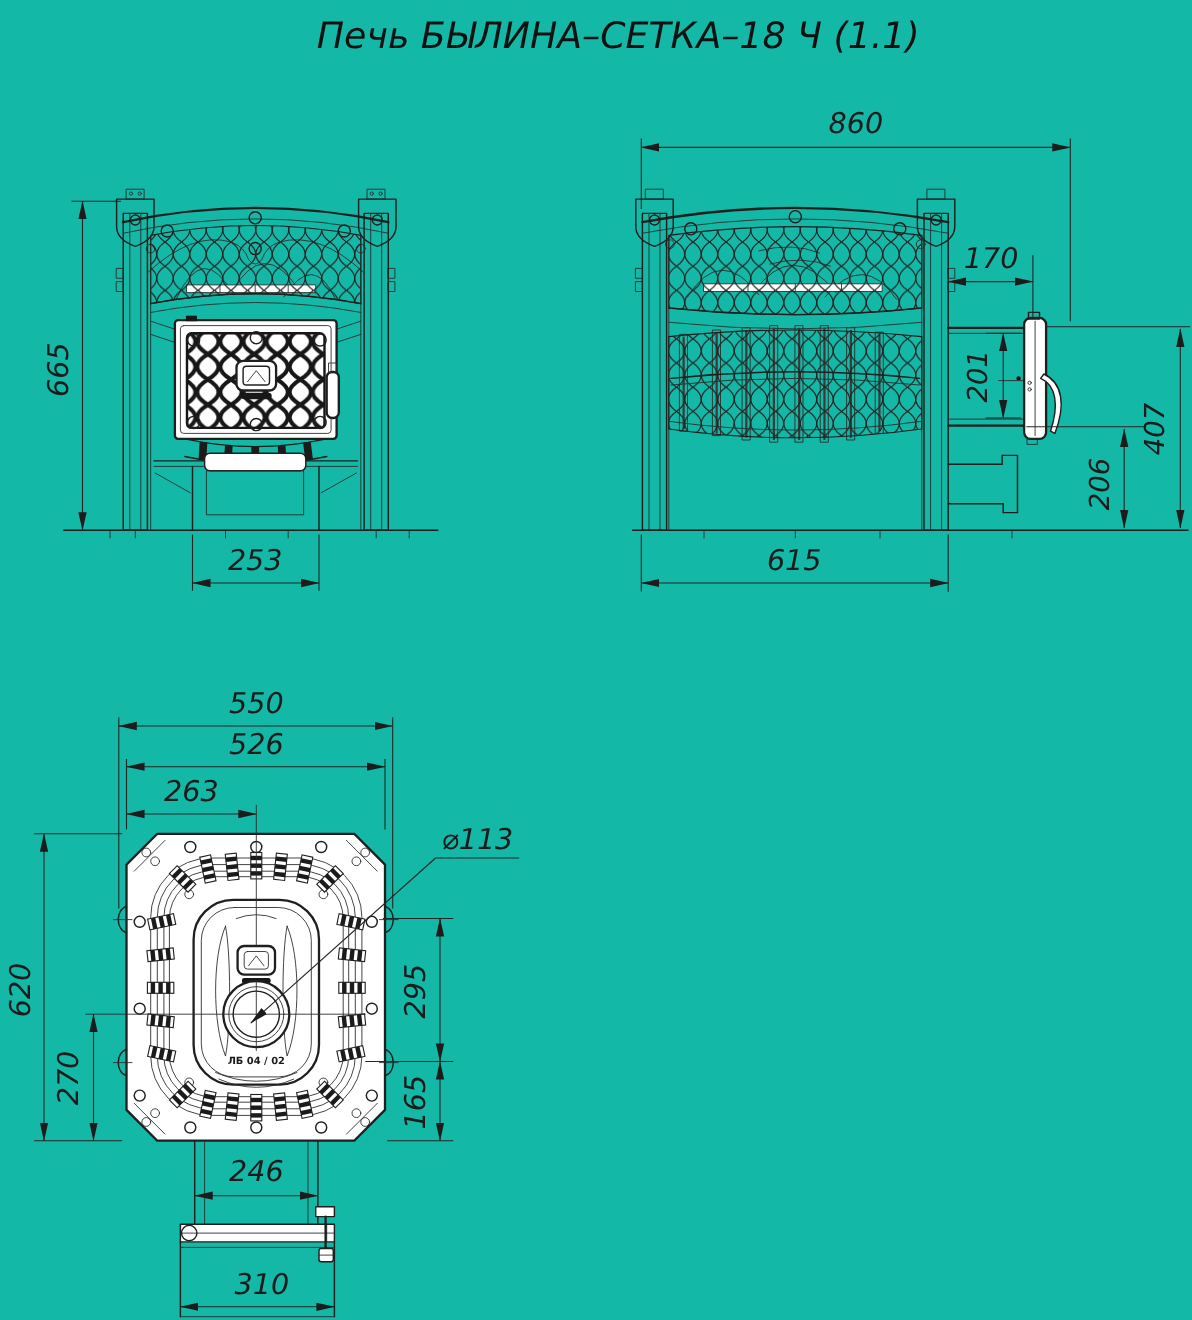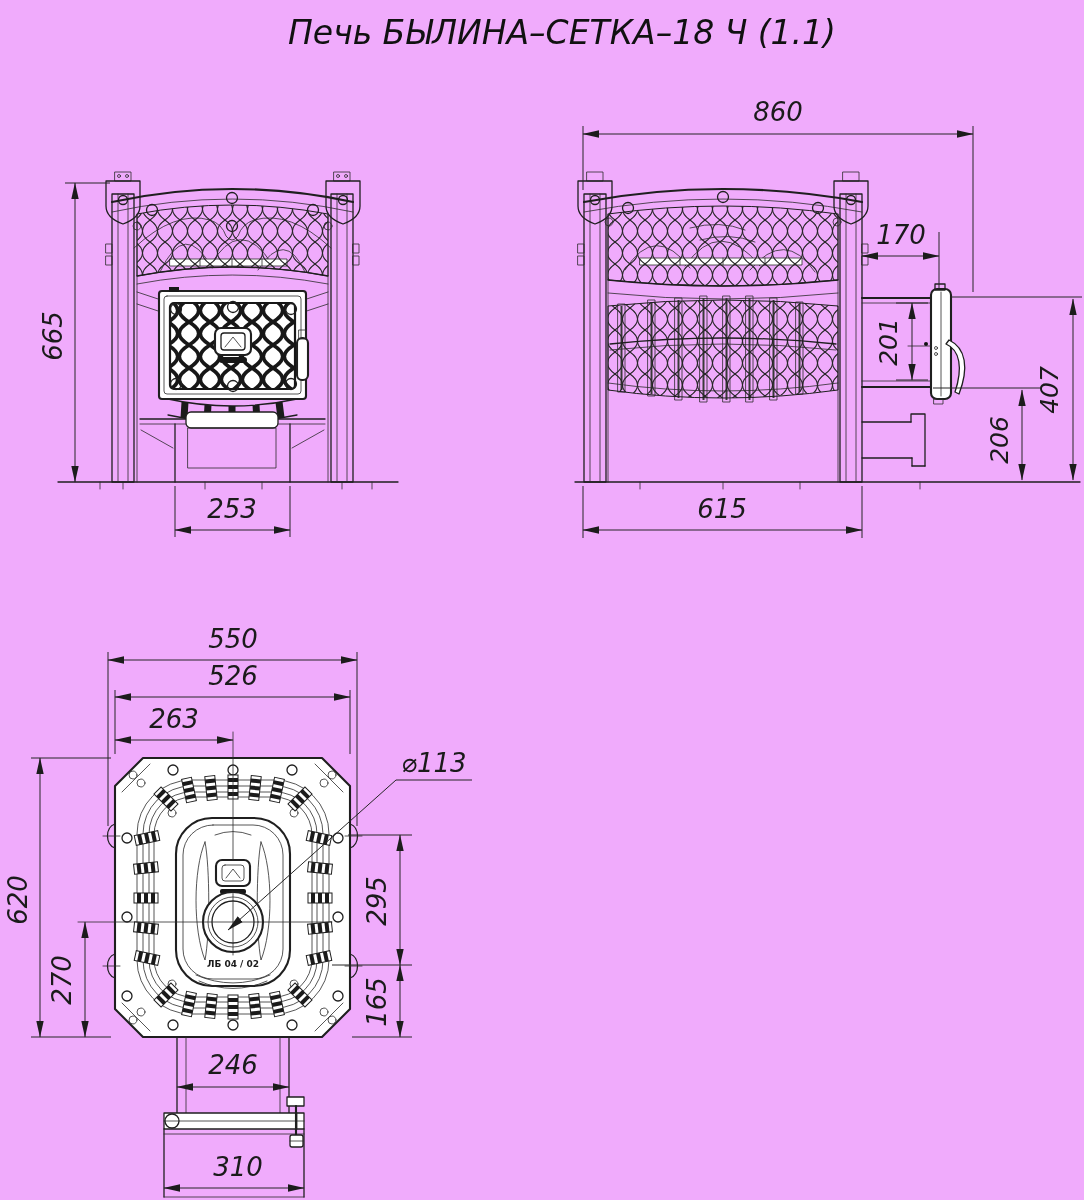--- a/index.html
+++ b/index.html
@@ -1,16 +1,16 @@
 <!DOCTYPE html>
 <html><head>
 <meta charset="utf-8">
 <style>
   html,body{margin:0;padding:0;background:#ffffff;}
-  .stage{width:1084px;height:1200px;position:relative;background:#f0abfc;text-align:center;}
+  .stage{width:1084px;height:1200px;position:relative;background:#14b8a6;text-align:center;}
   svg{display:block;}
   .ln  {stroke:#1f1f1f;fill:none;stroke-width:1.3;stroke-linecap:round;stroke-linejoin:round;}
   .ln2 {stroke:#1f1f1f;fill:none;stroke-width:2.1;stroke-linecap:round;stroke-linejoin:round;}
   .thin{stroke:#2b2b2b;fill:none;stroke-width:0.8;stroke-linecap:round;stroke-linejoin:round;}
   .dim {stroke:#262626;fill:none;stroke-width:1;}
   .wfill{fill:#ffffff;}
   .dimtxt{font:italic 26px "DejaVu Sans","Liberation Sans",sans-serif;fill:#1b1b1b;}
   .dimtxt2{font:italic 25px "DejaVu Sans","Liberation Sans",sans-serif;fill:#1b1b1b;}
   .titletxt{font:italic 33px "DejaVu Sans","Liberation Sans",sans-serif;fill:#111;}
   .marktxt{font:bold 9px "DejaVu Sans","Liberation Sans",sans-serif;fill:#1b1b1b;}

